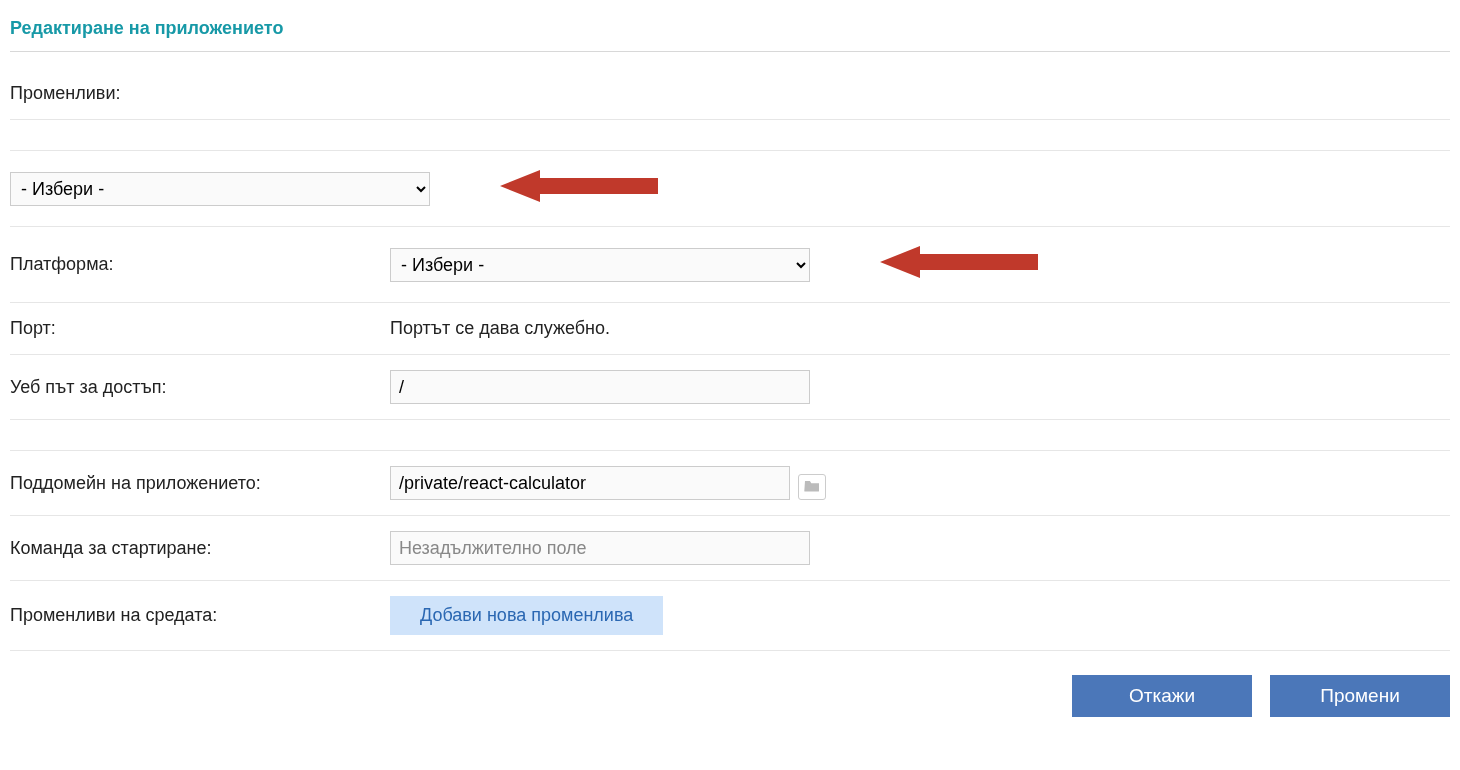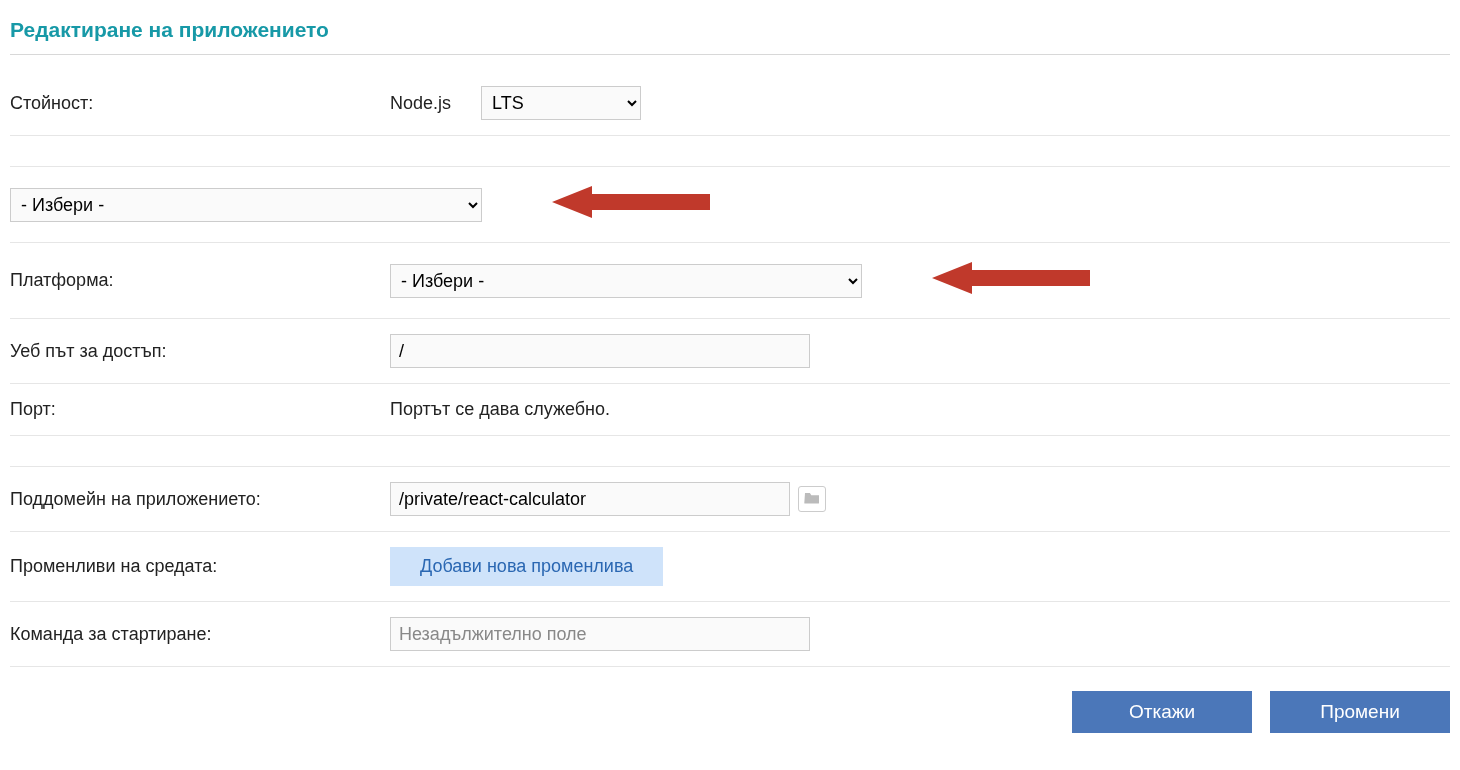--- a/index.html
+++ b/index.html
@@ -13,21 +13,21 @@
       color: #222;
       background: #fff;
       padding: 10px;
     }
     .container {
       max-width: 1440px;
       margin: 0 auto;
     }
     .page-title {
       color: #1799a7;
-      font-size: 21px;
+      font-size: 18px;
       font-weight: bold;
       padding: 8px 0 12px 0;
       border-bottom: 1px solid #d8d8d8;
       margin-bottom: 16px;
     }
     .form-row {
       display: flex;
       align-items: center;
       padding: 15px 0;
       border-bottom: 1px solid #e6e6e6;
@@ -51,37 +51,37 @@
       font-size: 18px;
       padding: 3px 6px;
       border: 1px solid #ccc;
       background: #fafafa;
       height: 34px;
     }
     .sel-sm {
       width: 160px;
     }
     .sel-lg {
-      width: 472px;
+      width: 420px;
     }
     input.txt {
       font-family: inherit;
       font-size: 18px;
       padding: 4px 8px;
       border: 1px solid #ccc;
       background: #fafafa;
       height: 34px;
       width: 420px;
     }
     input.txt::placeholder {
       color: #888;
     }
     .dir-input-wrap {
       display: flex;
-      align-items: center;
+      align-items: flex-end;
       gap: 8px;
     }
     .folder-btn {
       width: 28px;
       height: 26px;
       border: 1px solid #ccc;
       border-radius: 3px;
       background: #fff;
       display: flex;
       align-items: center;
@@ -127,27 +127,21 @@
     }
   </style>
 </head>
 <body>
 
 <div class="container">
 
   <div class="page-title">Редактиране на приложението</div>
 
   <div class="form-row">
-    <div class="form-label">Стойност:</div>
-    <div class="form-value">
-      <span class="static-text">Node.js</span>
-      <select class="sel sel-sm">
-        <option>LTS</option>
-      </select>
-    </div>
+    <div class="form-label">Променливи:</div>
   </div>
 
   <div class="form-row">
   </div>
 
   <div class="form-row">
     <div class="form-value">
       <select class="sel sel-lg">
         <option>- Избери -</option>
       </select>
@@ -167,30 +161,30 @@
       </select>
       <span class="arrow">
         <svg width="160" height="40" viewBox="0 0 160 40">
           <polygon points="0,20 40,4 40,12 158,12 158,28 40,28 40,36" fill="#c0392b"></polygon>
         </svg>
       </span>
     </div>
   </div>
 
   <div class="form-row">
+    <div class="form-label">Порт:</div>
+    <div class="form-value">
+      <span class="static-text">Портът се дава служебно.</span>
+    </div>
+  </div>
+
+  <div class="form-row">
     <div class="form-label">Уеб път за достъп:</div>
     <div class="form-value">
       <input type="text" class="txt" value="/" style="">
-    </div>
-  </div>
-
-  <div class="form-row">
-    <div class="form-label">Порт:</div>
-    <div class="form-value">
-      <span class="static-text">Портът се дава служебно.</span>
     </div>
   </div>
 
   <div class="form-row">
   </div>
 
   <div class="form-row">
     <div class="form-label">Поддомейн на приложението:</div>
     <div class="form-value">
       <div class="dir-input-wrap">
@@ -200,30 +194,30 @@
             <svg viewBox="0 0 24 20">
                 <path d="M2 3 h7 l2 3 h11 v11 a1 1 0 0 1 -1 1 h-19 a1 1 0 0 1 -1 -1 z"></path>
               </svg>
           </span>
         </button>
       </div>
     </div>
   </div>
 
   <div class="form-row">
+    <div class="form-label">Команда за стартиране:</div>
+    <div class="form-value">
+      <input type="text" class="txt" placeholder="Незадължително поле" style="">
+    </div>
+  </div>
+
+  <div class="form-row">
     <div class="form-label">Променливи на средата:</div>
     <div class="form-value">
       <button class="add-var-btn">Добави нова променлива</button>
-    </div>
-  </div>
-
-  <div class="form-row">
-    <div class="form-label">Команда за стартиране:</div>
-    <div class="form-value">
-      <input type="text" class="txt" placeholder="Незадължително поле" style="">
     </div>
   </div>
 
   <div class="footer">
     <button class="btn">Откажи</button>
     <button class="btn">Промени</button>
   </div>
 
 </div>
 

